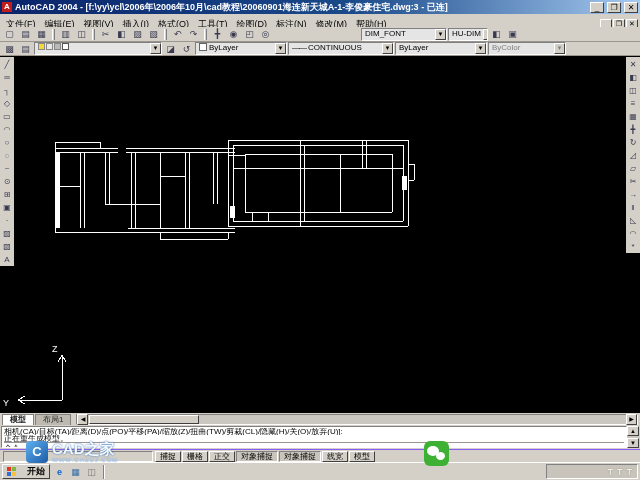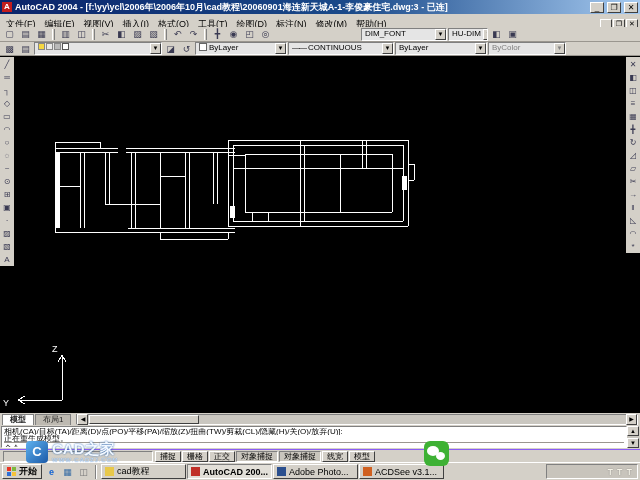--- a/index.html
+++ b/index.html
@@ -91,21 +91,21 @@
     background:#d4d0c8; border-top:1px solid #8b5cf6; display:flex; align-items:center;
     gap:2px; padding:0 3px; font-size:8px; }
   .coords { width:150px; height:11px; flex:none; }
   .sbtn { height:11px; line-height:9px; padding:0 4px; background:#d4d0c8; white-space:nowrap; }
   .sbtn.pressed { border-color:#808080 #ffffff #ffffff #808080; background:#c9c5bd; }
 
   
   .taskbar { position:absolute; left:0; top:462px; width:640px; height:18px;
     background:#d4d0c8; border-top:1px solid #ffffff; display:flex; align-items:center;
     gap:2px; padding:0 2px; font-size:9px; }
-  .startbtn { height:15px; display:flex; align-items:center; gap:3px; padding:0 4px;
+  .startbtn { height:15px; display:flex; align-items:center; gap:11px; padding:0 4px;
     font-weight:bold; flex:none; }
   .winflag { width:9px; height:9px; display:grid; grid-template-columns:1fr 1fr; gap:1px; flex:none; }
   .winflag i { display:block; }
   .ql { display:flex; gap:1px; flex:none; }
   .qlbtn { width:15px; height:14px; display:flex; align-items:center; justify-content:center;
     font-size:9px; font-weight:bold; }
   .tsep { width:2px; height:14px; border-left:1px solid #808080; border-right:1px solid #fff;
     margin:0 2px; flex:none; }
   .task { width:85px; height:15px; display:flex; align-items:center; gap:3px; padding:0 3px;
     overflow:hidden; white-space:nowrap; flex:none; background:#d4d0c8; }
@@ -387,38 +387,20 @@
           <i style="background: rgb(246, 195, 58);"></i>
         </span>
       <span>开始</span>
     </div>
     <div class="ql" id="ql-icons">
         <span class="qlbtn" style="color: rgb(20, 100, 210);">e</span>
         <span class="qlbtn" style="color: rgb(58, 110, 165);">▦</span>
         <span class="qlbtn" style="color: rgb(119, 119, 119);">◫</span>
       </div>
     <div class="tsep"></div>
-    <div class="icongroup" id="task-buttons">
-        <div class="task b-out">
-          <span class="ticon" style="background: rgb(232, 200, 74);"></span>
-          <span>cad教程</span>
-        </div>
-        <div class="task active b-out">
-          <span class="ticon" style="background: rgb(192, 48, 40);"></span>
-          <span>AutoCAD 200...</span>
-        </div>
-        <div class="task b-out">
-          <span class="ticon" style="background: rgb(43, 79, 142);"></span>
-          <span>Adobe Photo...</span>
-        </div>
-        <div class="task b-out">
-          <span class="ticon" style="background: rgb(208, 96, 32);"></span>
-          <span>ACDSee v3.1...</span>
-        </div>
-      </div>
     <div class="tray b-in" id="tray">
         <span class="trayicon">T</span>
         <span class="trayicon">T</span>
         <span class="trayicon">T</span>
       </div>
   </div>
 
   <div class="wm-left">
     <div class="wm-logo">C</div>
     <div class="t">

